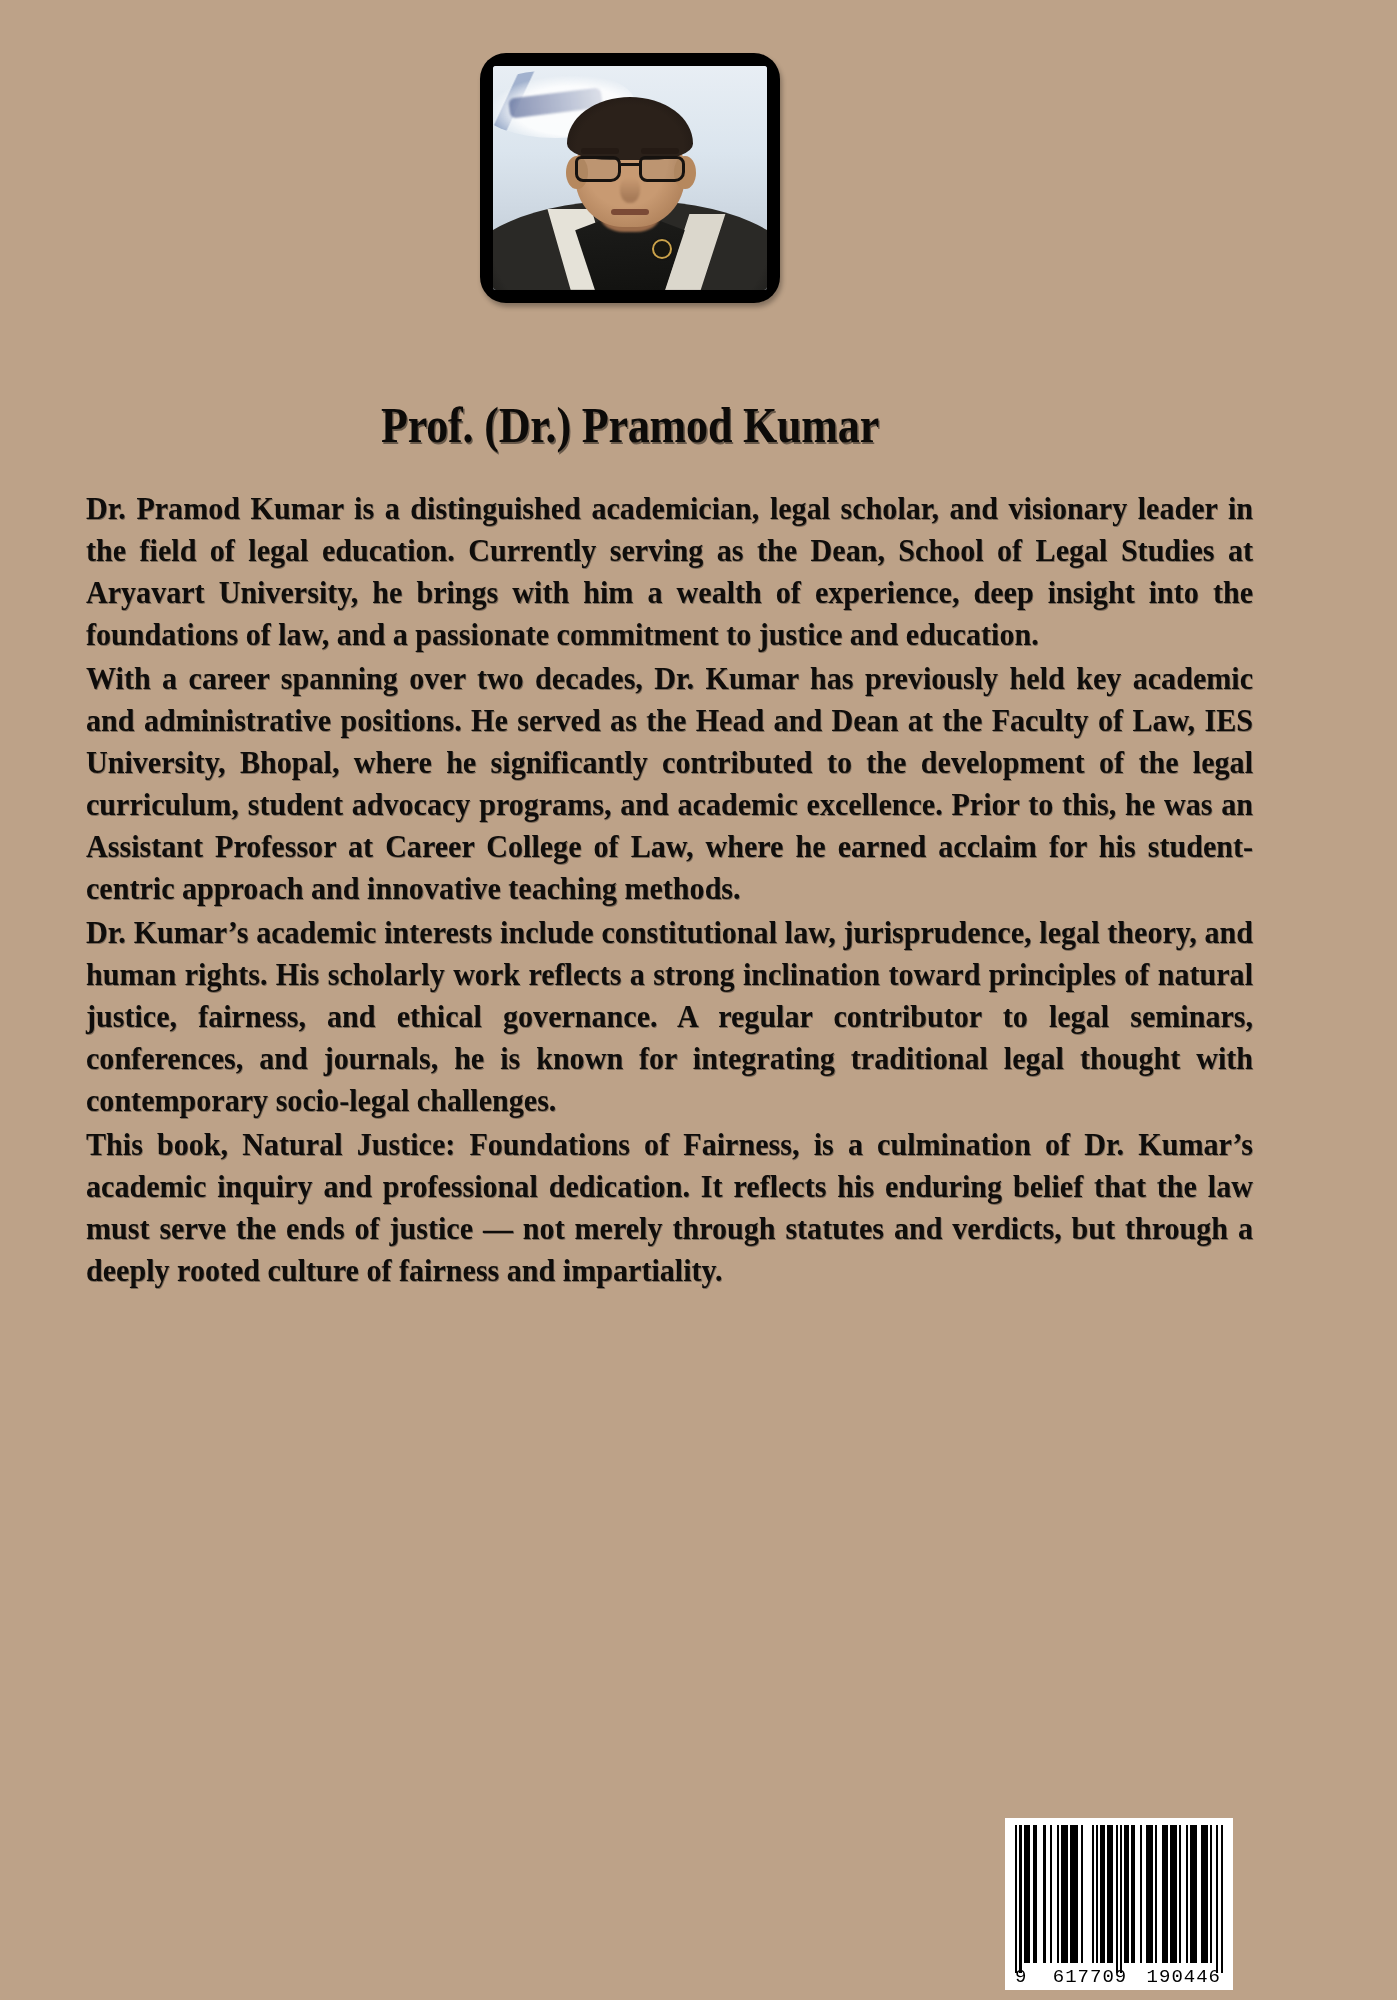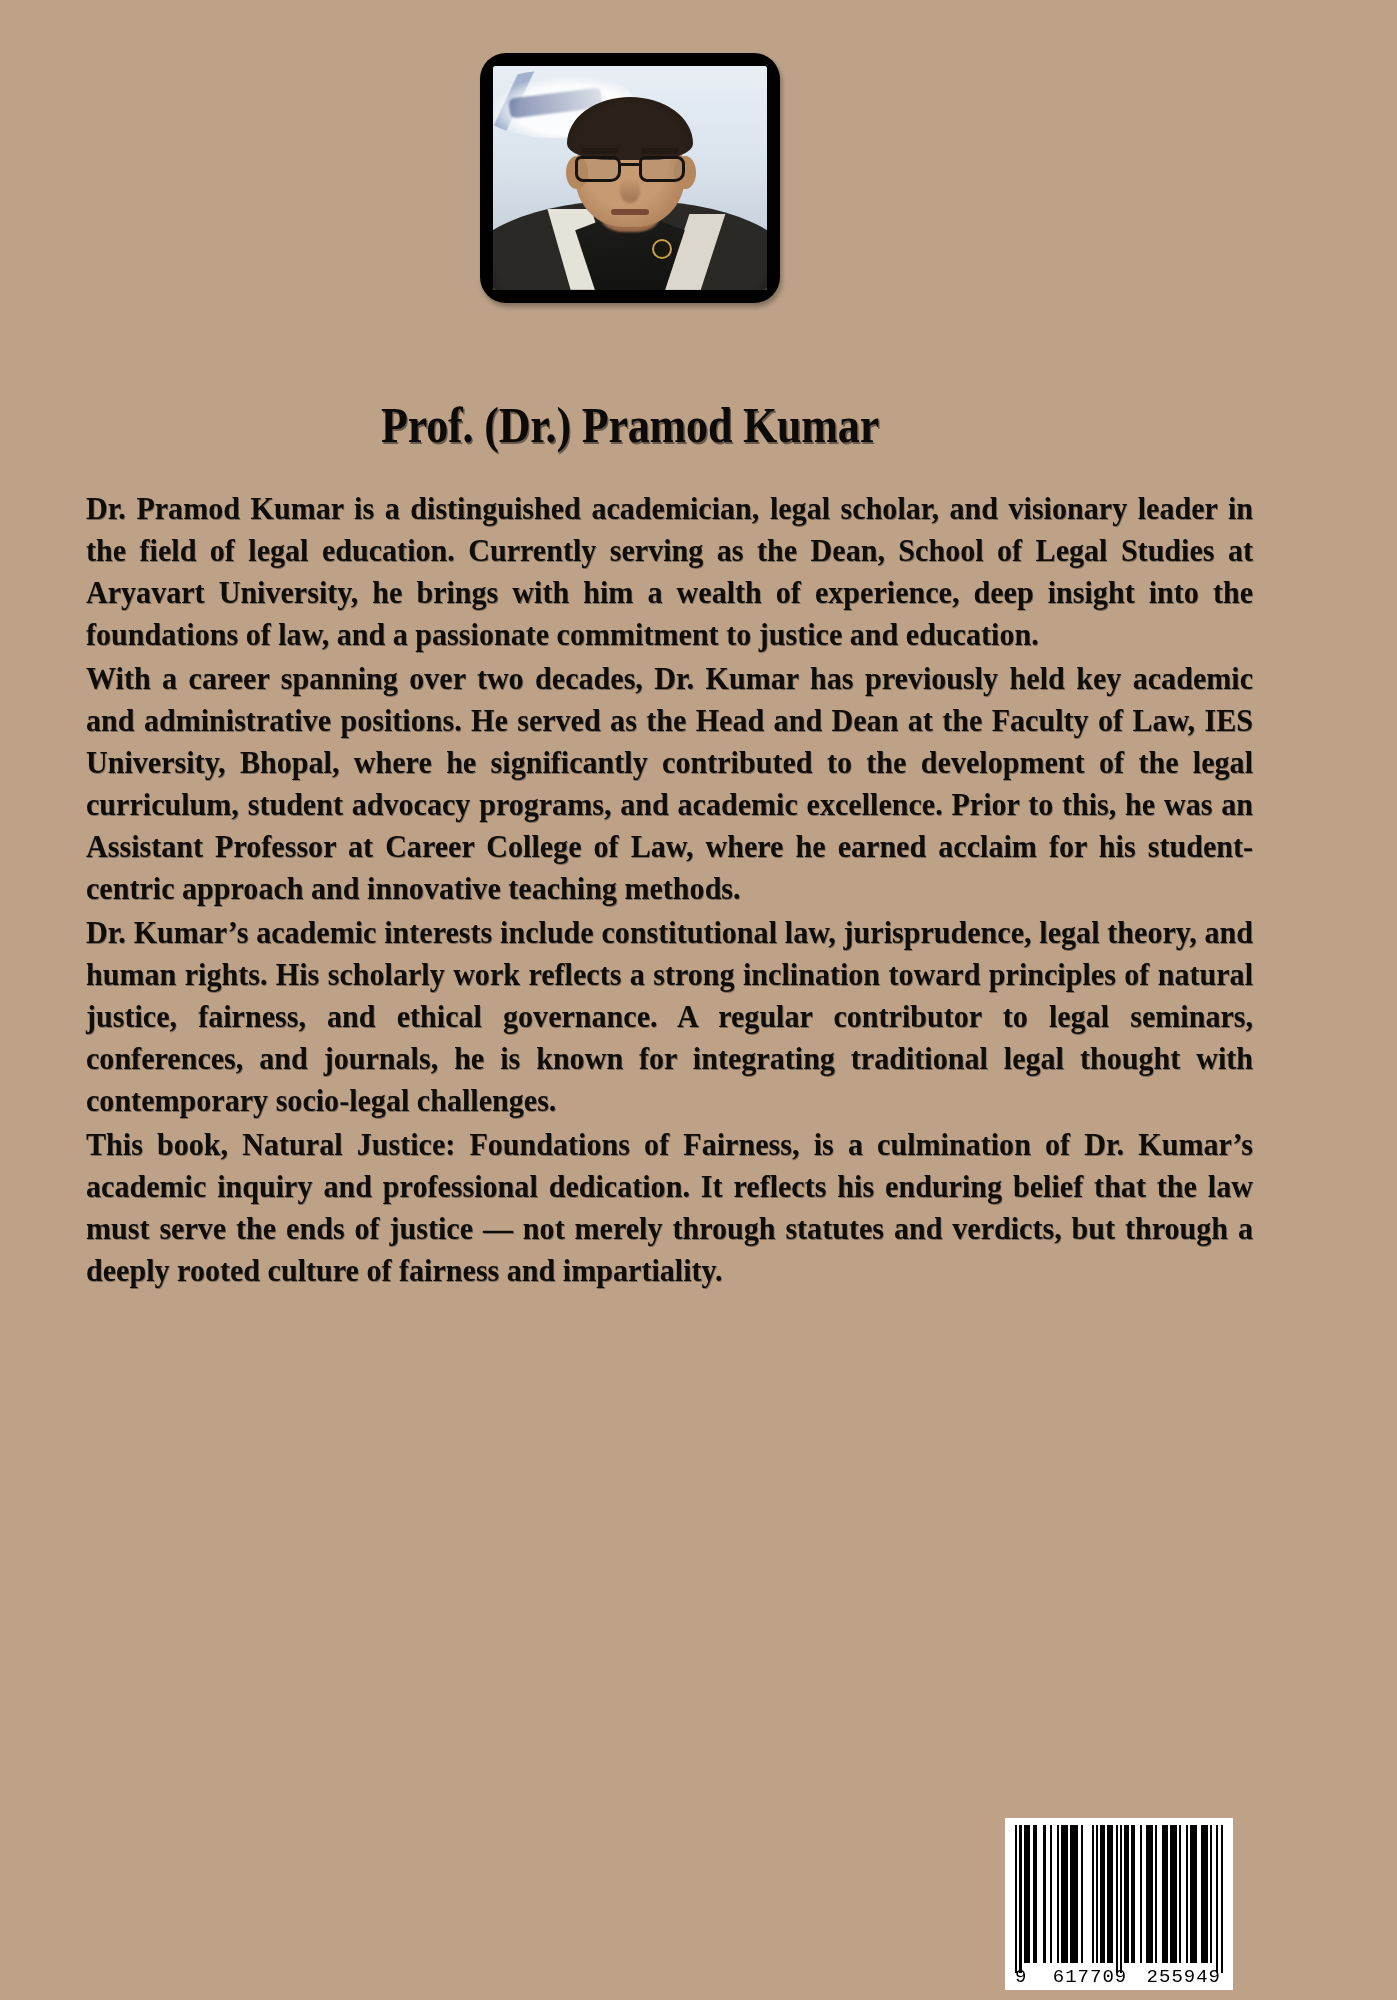--- a/index.html
+++ b/index.html
@@ -409,17 +409,17 @@
         <span class="w" style="width: 2.189px; flex: 0 0 auto; height: 138px; align-self: flex-start;"></span>
         <span style="width: 2.189px; flex: 0 0 auto; height: 138px; align-self: flex-start;"></span>
         <span class="w" style="width: 4.379px; flex: 0 0 auto; height: 138px; align-self: flex-start;"></span>
         <span style="width: 2.189px; flex: 0 0 auto; height: 148px; align-self: flex-start;"></span>
         <span class="w" style="width: 2.189px; flex: 0 0 auto; height: 148px; align-self: flex-start;"></span>
         <span style="width: 2.189px; flex: 0 0 auto; height: 148px; align-self: flex-start;"></span>
       </div>
     <div class="barcode-digits">
       <span class="lead">9</span>
       <span>617709</span>
-      <span>255949</span>
+      <span>190446</span>
     </div>
   </div>
 
 </div>
 
 </body></html>

